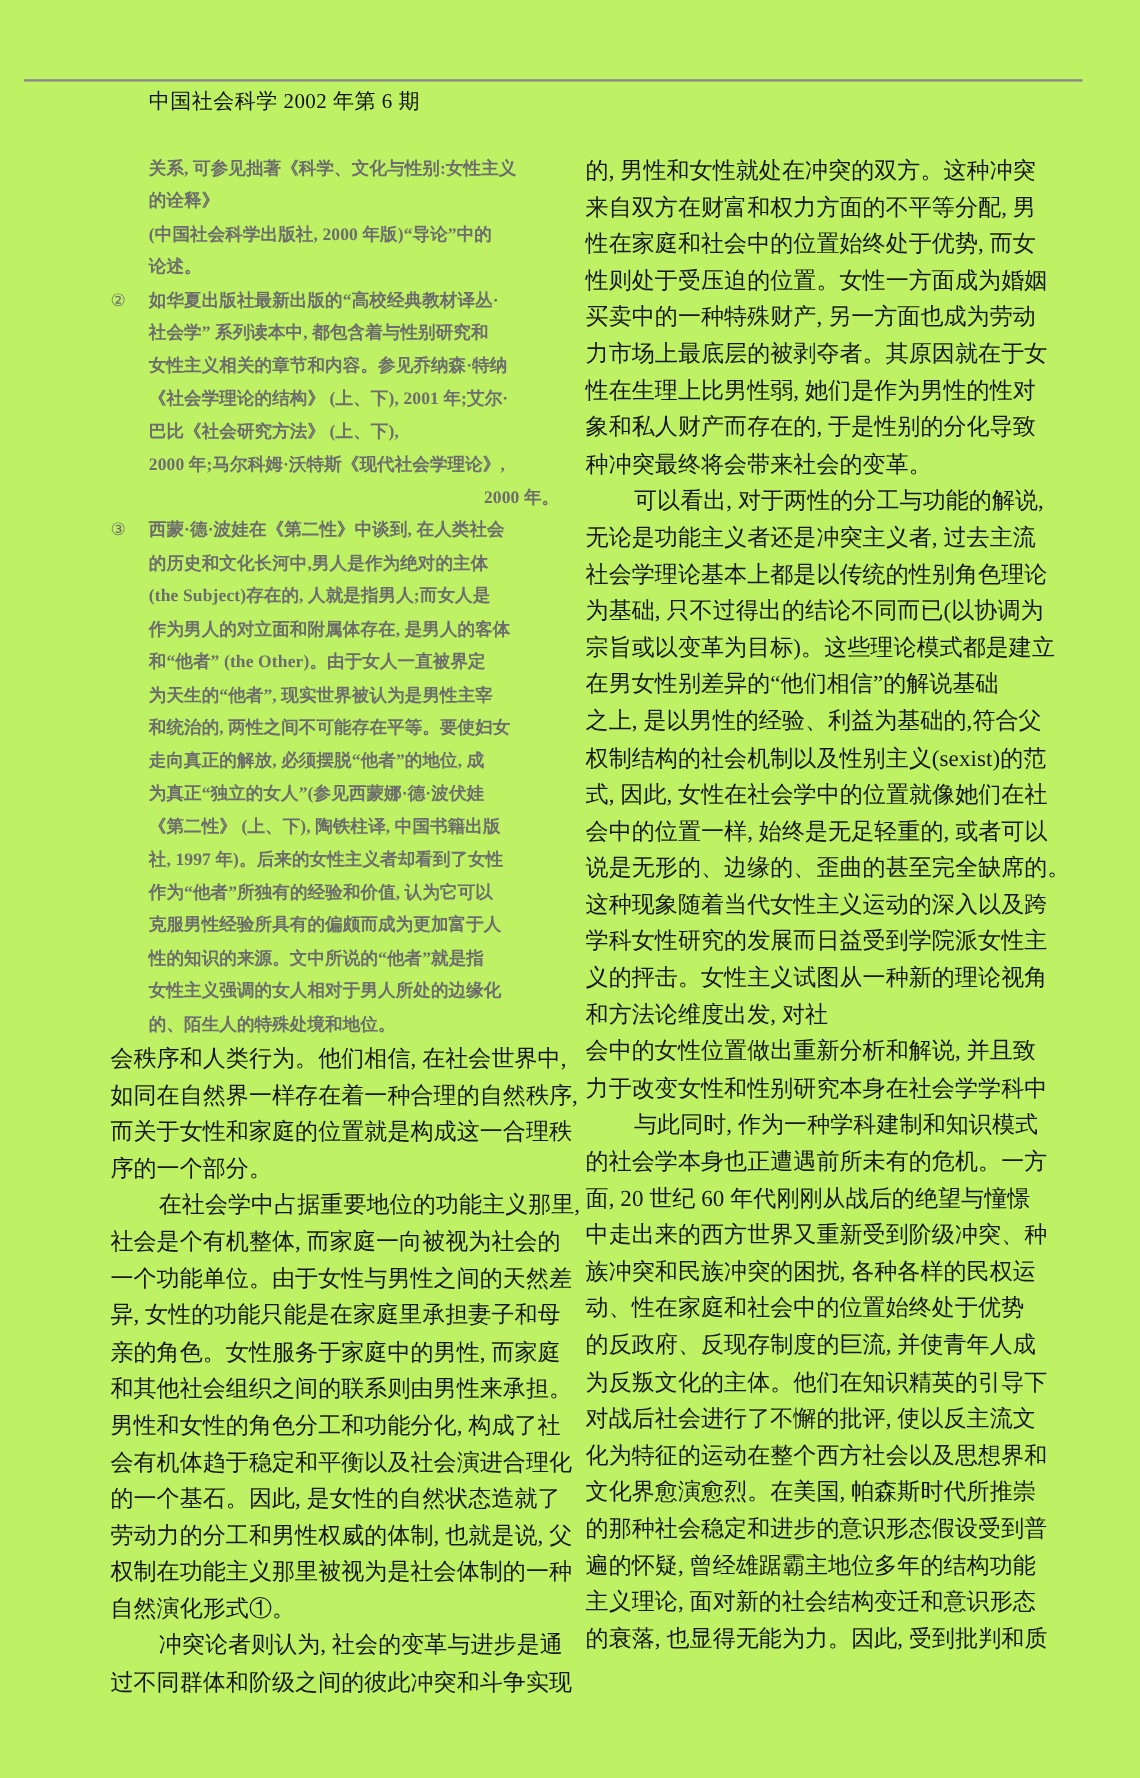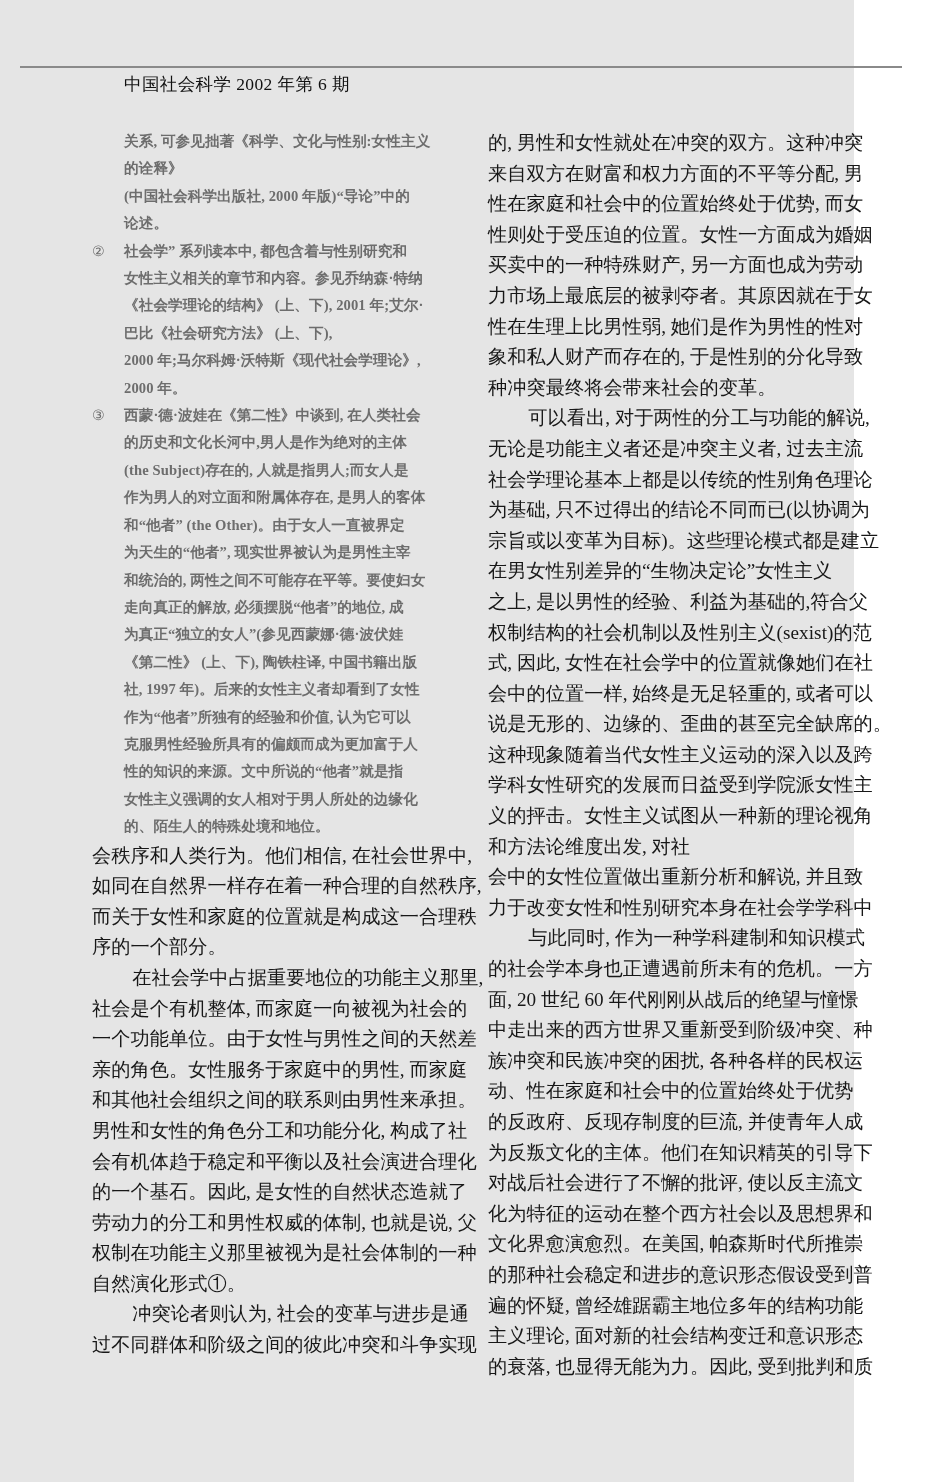--- a/index.html
+++ b/index.html
@@ -12,23 +12,23 @@
     height: 1482px;
     font-family: "Liberation Serif", "DejaVu Serif", serif;
     color: #1a1a1a;
     position: relative;
     overflow: hidden;
   }
 
   .page {
     position: absolute;
     inset: 0;
-    width: 854px;
+    width: 950px;
     height: 1482px;
-    background: #e5e5e5;
+    background: #bef264;
   }
 
   
   .header-rule {
     position: absolute;
     left: 20px;
     top: 66px;
     width: 882px;
     height: 2px;
     background: #8a8a8a;
@@ -78,21 +78,21 @@
     width: 24px;
     text-align: left;
     color: #6d6d6d;
     font-size: 14.2px;
   }
   .fn-cont {
     padding-left: 32px;
   }
   .fn-line { display: block; white-space: nowrap; font-weight: bold; }
   .fn-line.center-ish { padding-left: 8px; }
-  .fn-line.right-end  { padding-right: 4px; }
+  .fn-line.right-end  { text-align: right; padding-right: 4px; }
   .fn-line.hang-out   { margin-left: -32px; padding-left: 32px; }
 
   
   .body-text {
     font-size: 19.2px;
     line-height: 30.6px;
     color: #171717;
     letter-spacing: 0.05px;
   }
   .body-text .ln {
@@ -120,20 +120,21 @@
           <span class="fn-line">的诠释》</span>
         </div>
 
         <div class="fn-cont">
           <span class="fn-line">(中国社会科学出版社, 2000 年版)“导论”中的</span>
           <span class="fn-line">论述。</span>
         </div>
 
         <div class="fn">
           <span class="fn-marker">②</span>
+          <span class="fn-line">如华夏出版社最新出版的“高校经典教材译丛·</span>
           <span class="fn-line">社会学”  系列读本中, 都包含着与性别研究和</span>
           <span class="fn-line">女性主义相关的章节和内容。参见乔纳森·特纳</span>
           <span class="fn-line">《社会学理论的结构》 (上、下), 2001 年;艾尔·</span>
           <span class="fn-line">巴比《社会研究方法》 (上、下),</span>
           <span class="fn-line hang-out center-ish">2000 年;马尔科姆·沃特斯《现代社会学理论》,</span>
           <span class="fn-line right-end">2000 年。</span>
         </div>
 
         <div class="fn">
           <span class="fn-marker">③</span>
@@ -163,20 +164,21 @@
           <span class="ln">会秩序和人类行为。他们相信, 在社会世界中,</span>
           <span class="ln">如同在自然界一样存在着一种合理的自然秩序,</span>
           <span class="ln">而关于女性和家庭的位置就是构成这一合理秩</span>
           <span class="ln">序的一个部分。</span>
         </div>
 
         <div>
           <span class="ln indent2">在社会学中占据重要地位的功能主义那里,</span>
           <span class="ln"> 社会是个有机整体, 而家庭一向被视为社会的</span>
           <span class="ln">一个功能单位。由于女性与男性之间的天然差</span>
+          <span class="ln">异, 女性的功能只能是在家庭里承担妻子和母</span>
           <span class="ln">亲的角色。女性服务于家庭中的男性, 而家庭</span>
           <span class="ln">和其他社会组织之间的联系则由男性来承担。</span>
           <span class="ln">男性和女性的角色分工和功能分化, 构成了社</span>
           <span class="ln">会有机体趋于稳定和平衡以及社会演进合理化</span>
           <span class="ln">的一个基石。因此, 是女性的自然状态造就了</span>
           <span class="ln">劳动力的分工和男性权威的体制, 也就是说, 父</span>
           <span class="ln">权制在功能主义那里被视为是社会体制的一种</span>
           <span class="ln">自然演化形式①。</span>
         </div>
 
@@ -202,21 +204,21 @@
           <span class="ln">象和私人财产而存在的, 于是性别的分化导致</span>
           <span class="ln">种冲突最终将会带来社会的变革。</span>
         </div>
 
         <div>
           <span class="ln indent2">可以看出, 对于两性的分工与功能的解说,</span>
           <span class="ln">无论是功能主义者还是冲突主义者, 过去主流</span>
           <span class="ln">社会学理论基本上都是以传统的性别角色理论</span>
           <span class="ln">为基础, 只不过得出的结论不同而已(以协调为</span>
           <span class="ln">宗旨或以变革为目标)。这些理论模式都是建立</span>
-          <span class="ln">在男女性别差异的“生物决定论”女性主义</span>
+          <span class="ln">在男女性别差异的“他们相信”的解说基础</span>
           <span class="ln">之上, 是以男性的经验、利益为基础的,符合父</span>
           <span class="ln">权制结构的社会机制以及性别主义(sexist)的范</span>
           <span class="ln">式, 因此, 女性在社会学中的位置就像她们在社</span>
           <span class="ln">会中的位置一样, 始终是无足轻重的, 或者可以</span>
           <span class="ln">说是无形的、边缘的、歪曲的甚至完全缺席的。</span>
           <span class="ln">这种现象随着当代女性主义运动的深入以及跨</span>
           <span class="ln">学科女性研究的发展而日益受到学院派女性主</span>
           <span class="ln">义的抨击。女性主义试图从一种新的理论视角</span>
           <span class="ln">和方法论维度出发, 对社</span>
           <span class="ln">会中的女性位置做出重新分析和解说, 并且致</span>

